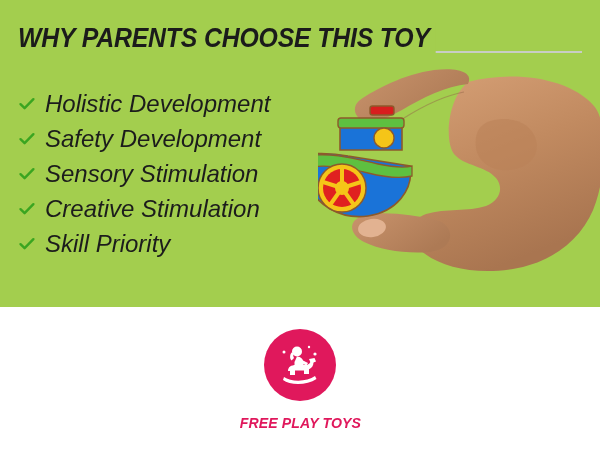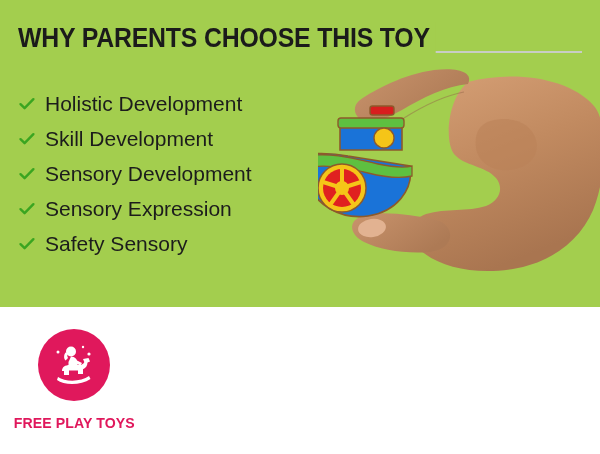--- a/index.html
+++ b/index.html
@@ -9,20 +9,21 @@
   }
   body {
     font-family: "Liberation Sans", sans-serif;
   }
   #banner {
     position: relative;
     width: 600px;
     height: 454px;
     overflow: hidden;
     background: #f97316;
+    font-style: italic;
   }
 
   
   #hero {
     position: absolute;
     left: 0;
     top: 0;
     width: 600px;
     height: 307px;
     background: #a3ce4e;
@@ -71,21 +72,21 @@
     height: 35px;
   }
   .check-icon {
     width: 18px;
     height: 18px;
     flex: 0 0 18px;
     margin-right: 9px;
     display: block;
   }
   .benefit-label {
-    font-size: 21px;
+    font-size: 24px;
     color: #1c1c1c;
     line-height: 24px;
     white-space: nowrap;
   }
 
   
   #toy-photo {
     position: absolute;
     left: 318px;
     top: 62px;
@@ -96,21 +97,21 @@
   
   #badges {
     position: absolute;
     left: 0;
     top: 307px;
     width: 600px;
     height: 147px;
     background: #ffffff;
     display: flex;
     align-items: flex-start;
-    justify-content: flex-start;
+    justify-content: center;
     padding-top: 22px;
     box-sizing: border-box;
   }
   .badge {
     width: 148px;
     display: flex;
     flex-direction: column;
     align-items: center;
   }
   .badge-circle {
@@ -148,42 +149,42 @@
         <svg class="check-icon" viewBox="0 0 18 18">
           <path d="M2.5 9.2 L6.6 13.2 L15.4 4.2" fill="none" stroke="#3aa520" stroke-width="2.4" stroke-linecap="round" stroke-linejoin="round"></path>
         </svg>
         <span class="benefit-label">Holistic Development</span>
       </li>
 
       <li class="benefit-row">
         <svg class="check-icon" viewBox="0 0 18 18">
           <path d="M2.5 9.2 L6.6 13.2 L15.4 4.2" fill="none" stroke="#3aa520" stroke-width="2.4" stroke-linecap="round" stroke-linejoin="round"></path>
         </svg>
-        <span class="benefit-label">Skill Development</span>
-      </li>
-
-      <li class="benefit-row">
-        <svg class="check-icon" viewBox="0 0 18 18">
-          <path d="M2.5 9.2 L6.6 13.2 L15.4 4.2" fill="none" stroke="#3aa520" stroke-width="2.4" stroke-linecap="round" stroke-linejoin="round"></path>
-        </svg>
-        <span class="benefit-label">Sensory Development</span>
-      </li>
-
-      <li class="benefit-row">
-        <svg class="check-icon" viewBox="0 0 18 18">
-          <path d="M2.5 9.2 L6.6 13.2 L15.4 4.2" fill="none" stroke="#3aa520" stroke-width="2.4" stroke-linecap="round" stroke-linejoin="round"></path>
-        </svg>
-        <span class="benefit-label">Sensory Expression</span>
-      </li>
-
-      <li class="benefit-row">
-        <svg class="check-icon" viewBox="0 0 18 18">
-          <path d="M2.5 9.2 L6.6 13.2 L15.4 4.2" fill="none" stroke="#3aa520" stroke-width="2.4" stroke-linecap="round" stroke-linejoin="round"></path>
-        </svg>
-        <span class="benefit-label">Safety Sensory</span>
+        <span class="benefit-label">Safety Development</span>
+      </li>
+
+      <li class="benefit-row">
+        <svg class="check-icon" viewBox="0 0 18 18">
+          <path d="M2.5 9.2 L6.6 13.2 L15.4 4.2" fill="none" stroke="#3aa520" stroke-width="2.4" stroke-linecap="round" stroke-linejoin="round"></path>
+        </svg>
+        <span class="benefit-label">Sensory Stimulation</span>
+      </li>
+
+      <li class="benefit-row">
+        <svg class="check-icon" viewBox="0 0 18 18">
+          <path d="M2.5 9.2 L6.6 13.2 L15.4 4.2" fill="none" stroke="#3aa520" stroke-width="2.4" stroke-linecap="round" stroke-linejoin="round"></path>
+        </svg>
+        <span class="benefit-label">Creative Stimulation</span>
+      </li>
+
+      <li class="benefit-row">
+        <svg class="check-icon" viewBox="0 0 18 18">
+          <path d="M2.5 9.2 L6.6 13.2 L15.4 4.2" fill="none" stroke="#3aa520" stroke-width="2.4" stroke-linecap="round" stroke-linejoin="round"></path>
+        </svg>
+        <span class="benefit-label">Skill Priority</span>
       </li>
 
     </ul>
 
     <svg id="toy-photo" viewBox="0 0 282 245">
       <defs>
         <linearGradient id="skinA" x1="0" y1="0" x2="0.4" y2="1">
           <stop offset="0" stop-color="#d6a076"></stop>
           <stop offset="0.5" stop-color="#c18a60"></stop>
           <stop offset="1" stop-color="#a97550"></stop>

